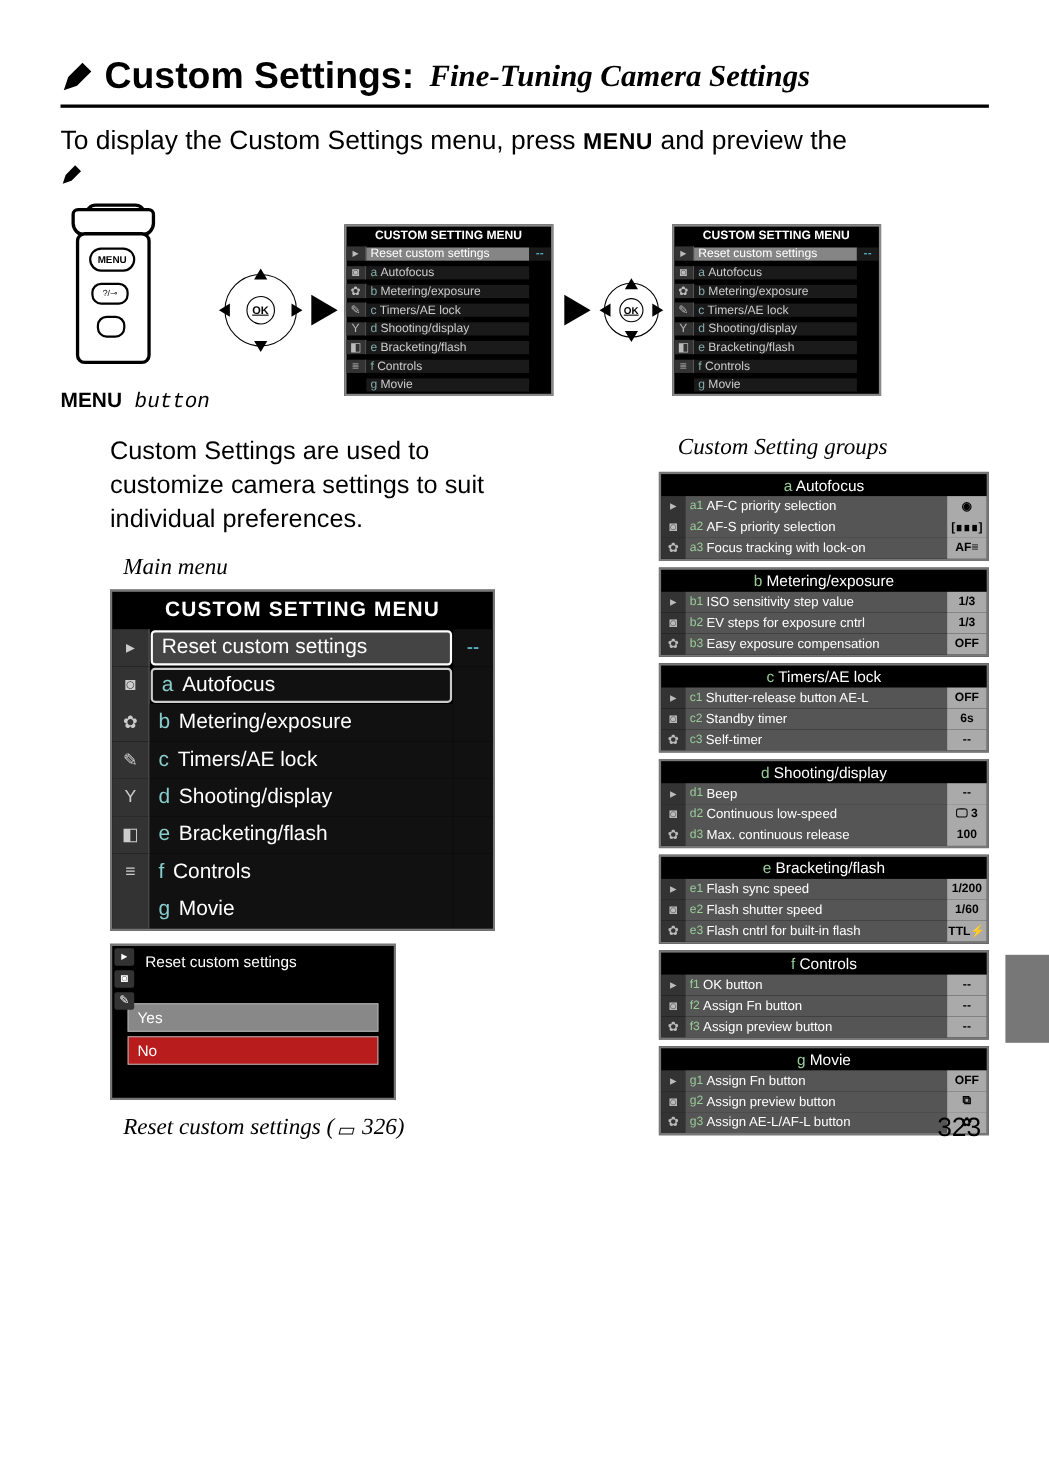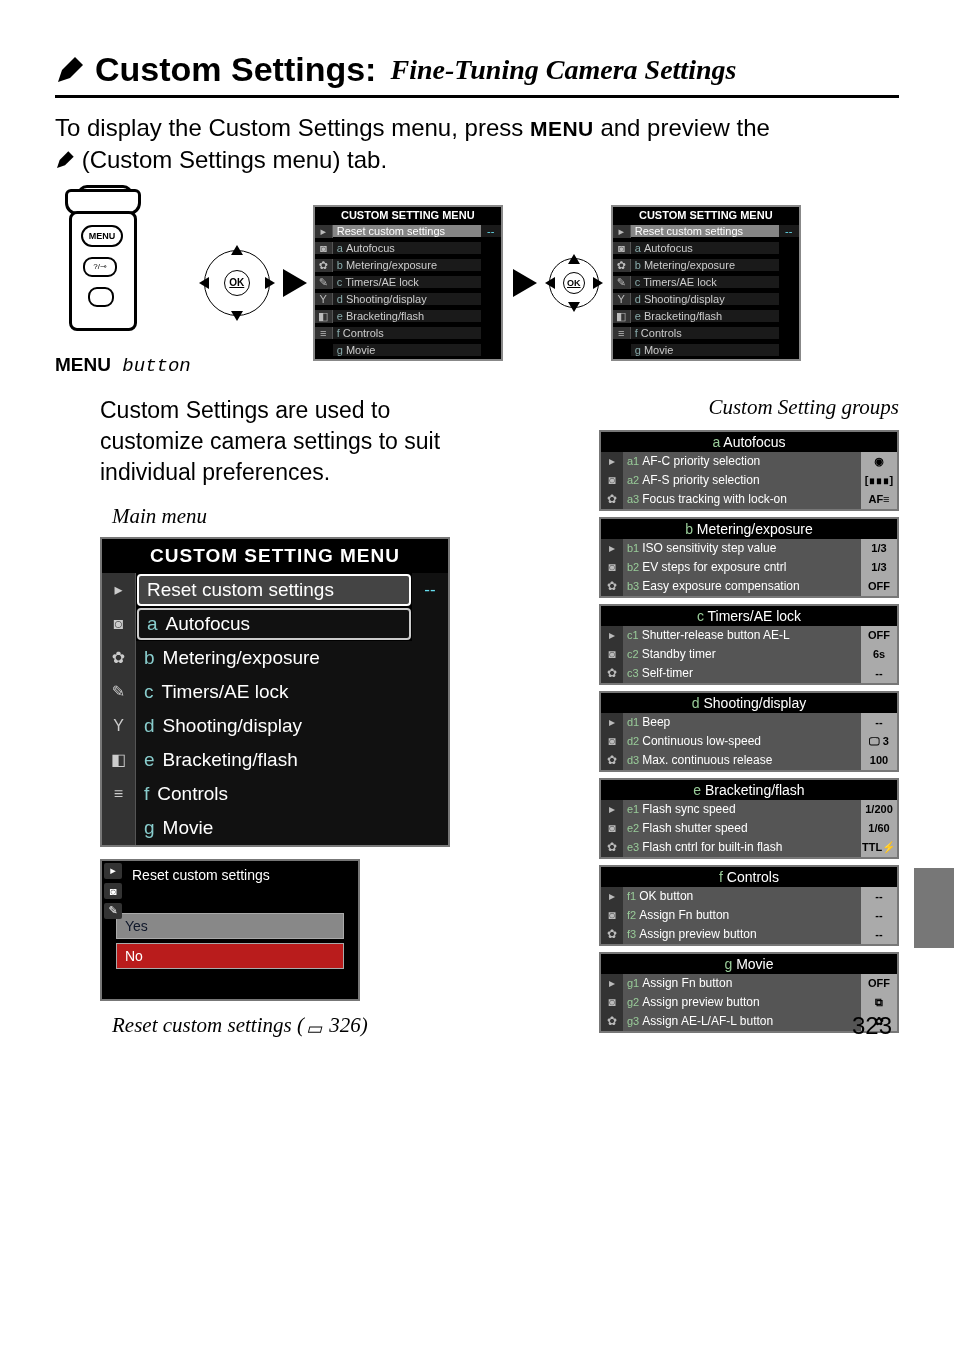--- a/index.html
+++ b/index.html
@@ -95,23 +95,23 @@
   .mm-mid.boxed2 { border:2px solid #ccc; border-radius:4px; margin:1px 1px 1px 1px;}
   .mm-mid .pre { color:#8cc; margin-right:8px;}
   .mm-val { width:36px; display:flex; align-items:center; justify-content:center; color:#6de; background:#111; font-size:17px;}
   .reset-panel {
     margin-top:12px; width:260px; background:#000; color:#fff; border:2px solid #777;
   }
   .rp-hdr { padding:6px 8px 10px 30px; font-size:14px; position:relative; min-height:48px;}
   .rp-hdr .iconcol { position:absolute; left:2px; top:2px; width:22px; display:flex; flex-direction:column; gap:4px;}
   .rp-hdr .ic { width:18px; height:16px; background:#333; border-radius:2px; font-size:11px; display:flex; align-items:center; justify-content:center;}
   .rp-opt { margin:4px 14px; border:1px solid #aaa; padding:4px 8px; font-size:14px; background:#b91c1c;}
-  .rp-opt.sel { background:#888; color:#0f172a;}
+  .rp-opt.sel { background:#888; color:#ffffff;}
   .reset-caption { font-family: Georgia, serif; font-style: italic; font-size:21px; margin-top:12px; margin-left:12px;}
-  .groups-label { font-family: Georgia, serif; font-style: italic; font-size:21px; text-align:right; margin-bottom:10px;}
+  .groups-label { font-family: Georgia, serif; font-style: italic; font-size:21px; text-align:center; margin-bottom:10px;}
   .group-panel {
     background:#000; color:#fff; width:300px; margin:0 0 6px auto; border:2px solid #777;
   }
   .gp-hdr { text-align:center; font-size:14px; color:#fff; padding:2px 0;}
   .gp-row { display:flex; height:19px; align-items:stretch; font-size:12px;}
   .gp-lt { width:22px; background:#333; display:flex; align-items:center; justify-content:center; color:#bbb;}
   .gp-mid { flex:1; background:#555; padding-left:4px; display:flex; align-items:center;}
   .gp-mid .pre { color:#9c9; margin-right:3px; font-size:11px;}
   .gp-val { width:36px; background:#aaa; color:#000; display:flex; align-items:center; justify-content:center; font-size:11px; font-weight:bold;}
   .page-num { position:absolute; bottom:38px; right:62px; font-size:24px;}
@@ -131,21 +131,21 @@
     </span>
     <span class="title-bold">Custom Settings:</span>
     <span class="title-italic">Fine-Tuning Camera Settings</span>
   </div>
 
   <div class="intro">
     <span>To display the Custom Settings menu, press </span><span class="menu-word">MENU</span><span> and preview the </span>
     <br>
     <span class="inline-pencil"><svg width="20" height="20" viewBox="0 0 30 30">
           <path d="M3 27 L7 15 L20 2 L28 10 L15 23 L3 27 Z" fill="#000"></path>
-        </svg></span><span> (Custom Settings menu) tab.</span>
+        </svg></span>
   </div>
 
   <div class="row-top">
     <div>
       <div class="cam-body">
         <div class="cam-dial"></div>
         <div class="cam-top"></div>
         <div class="cam-main"></div>
         <div class="cam-btn-menu">MENU</div>
         <div class="cam-sm1">?/⊸</div>

